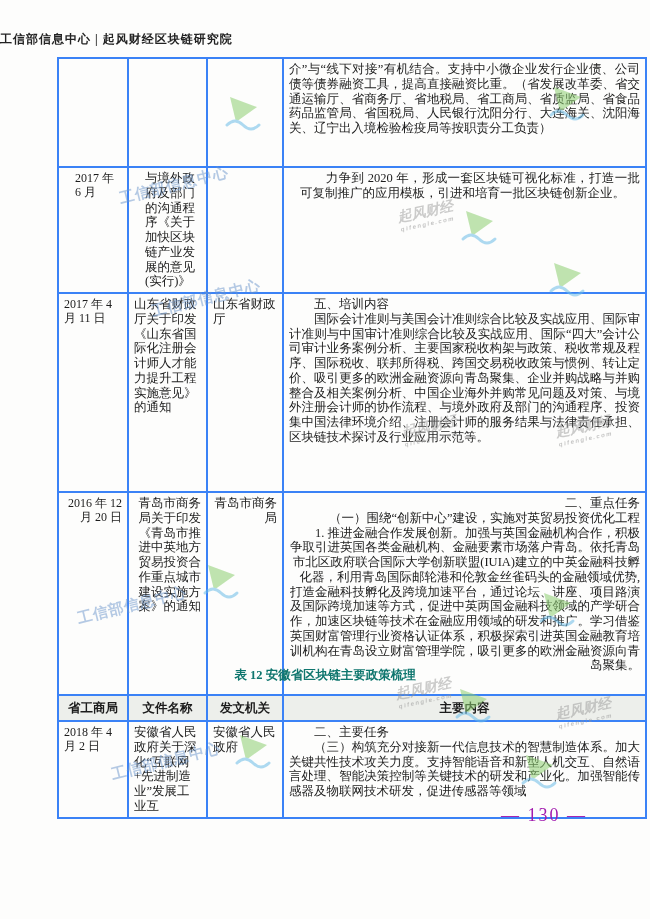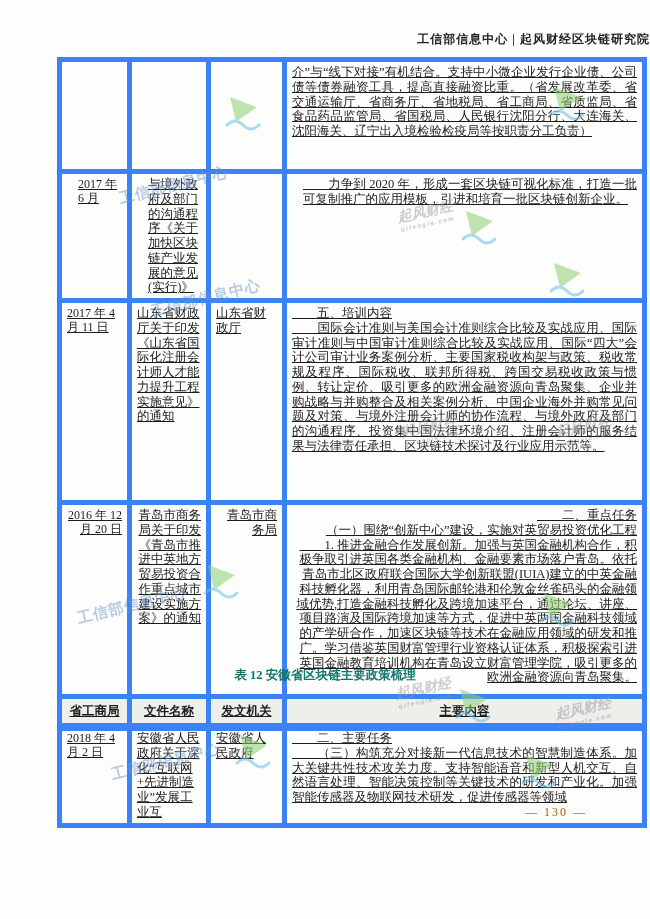--- a/index.html
+++ b/index.html
@@ -7,35 +7,34 @@
     position:relative;
     width:650px;height:919px;
     background:#fdfdfc;
     font-family:"Liberation Serif","DejaVu Serif",serif;
     color:#1c1c1c;
     overflow:hidden;
   }
   
   .hdr{
     position:absolute;top:31px;left:0;width:100%;
-    text-align:right;font-size:12px;font-weight:bold;
+    text-align:left;font-size:12px;font-weight:bold;
     letter-spacing:1px;color:#222;
   }
   
   .tbl{
     position:absolute;left:57px;width:590px;
     border-collapse:collapse;table-layout:fixed;
     border:2px solid #1f1f1f;
   }
   .tbl td,.tbl th{
-    border:5px solid #3b82f6;
+    border:2px solid #3b82f6;
     vertical-align:top;
     padding:3px 5px;
     line-height:1.18;
-    text-decoration:underline;
   }
   .t1{top:57px;}
   .t2{top:694px;}
   .tbl th{
     background:#edefeb;
     font-size:12.5px;font-weight:bold;text-align:center;
     vertical-align:middle;height:20px;padding:2px;
   }
   .c-date{font-size:12px;padding-left:4px;padding-right:3px;}
   .c-name{font-size:12.5px;}
@@ -50,21 +49,21 @@
   .r3 td{height:191px;}
   .r4 td{height:215px;text-align:right;}
   .r5 td{height:84px;}
   
   .tbl-caption{
     position:absolute;top:667px;left:0;width:100%;
     text-align:center;font-size:12.5px;font-weight:bold;color:#0f766e;
   }
   .pageno{
     position:absolute;top:805px;right:63px;
-    font-size:12px;letter-spacing:2px;color:#a16207;
+    font-size:18px;letter-spacing:2px;color:#a21caf;
   }
   
   .wm{position:absolute;pointer-events:none;z-index:3;}
   .wm-blue{
     color:rgba(108,150,204,0.50);
     font-family:"Liberation Sans",sans-serif;
     font-weight:bold;font-size:15px;letter-spacing:1px;
     transform:rotate(-14deg);white-space:nowrap;
   }
   .wm-brand{

